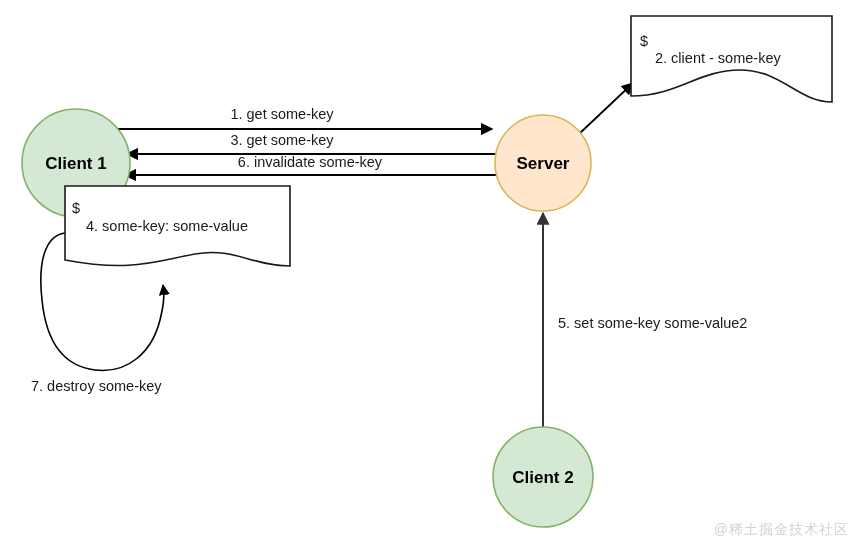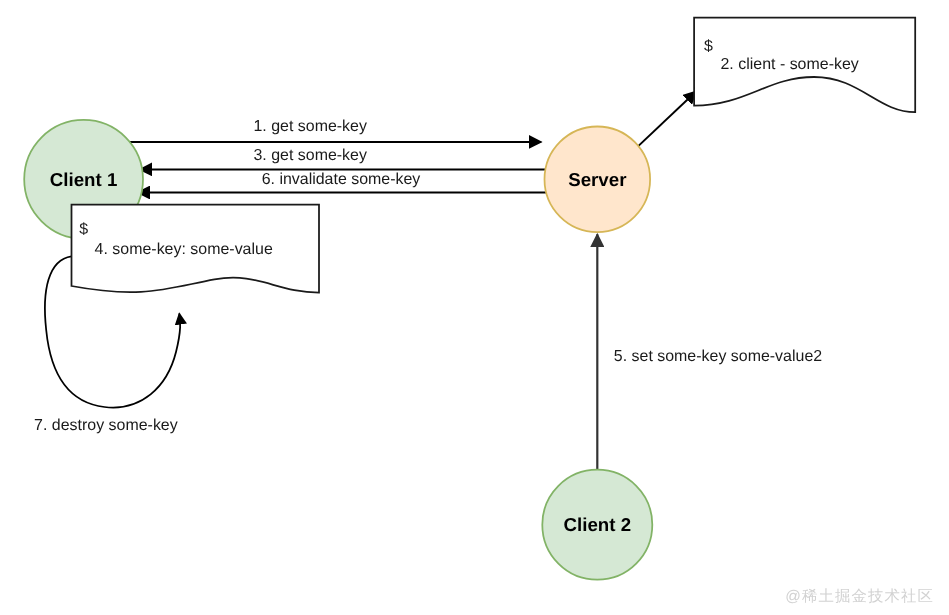--- a/index.html
+++ b/index.html
@@ -41,21 +41,21 @@
     fill: #1a1a1a;
   }
   .note-prompt {
     font-family: "Liberation Sans", sans-serif;
     font-size: 14.5px;
     fill: #1a1a1a;
   }
   .wm {
     position: absolute;
     right: 14px;
-    bottom: 8px;
+    bottom: 20px;
     font-family: "Liberation Sans", sans-serif;
     font-size: 14px;
     color: #d2d2d2;
     letter-spacing: 1px;
     user-select: none;
   }
 </style>
 </head>
 <body>
 

